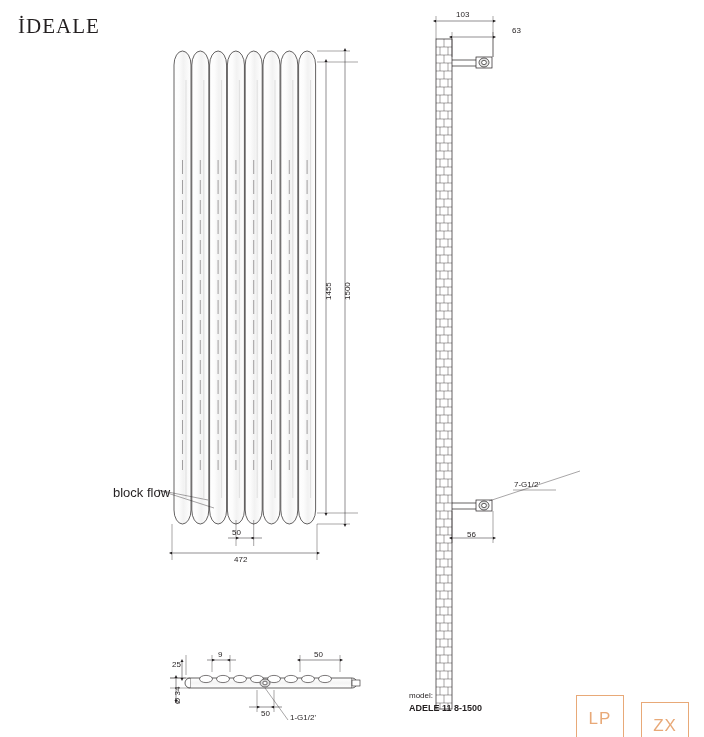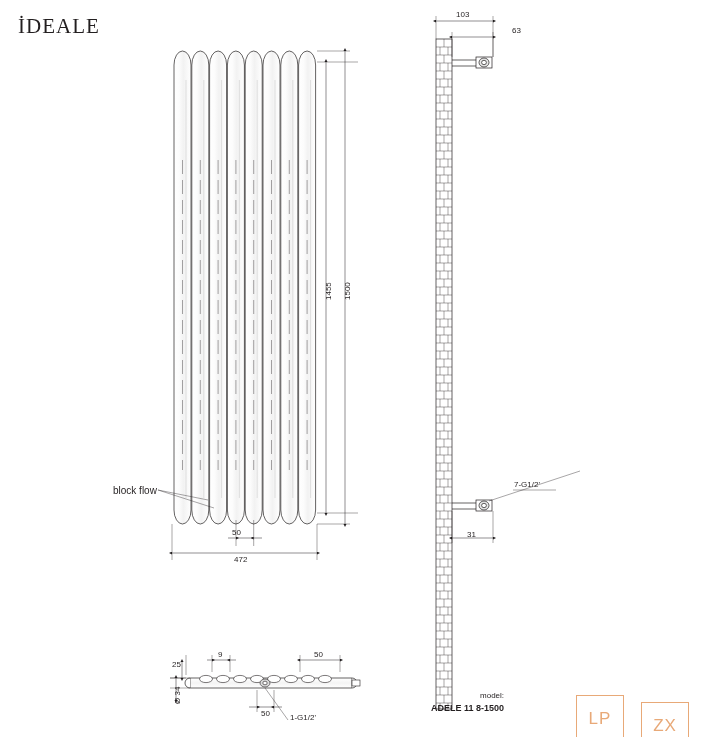--- a/index.html
+++ b/index.html
@@ -37,31 +37,30 @@
     color: #231f20;
     white-space: nowrap;
     line-height: 1;
   }
   .dim-label.vert {
     transform-origin: left top;
     transform: rotate(-90deg);
   }
   .note {
     position: absolute;
-    font-size: 10px;
+    font-size: 13px;
     color: #231f20;
     white-space: nowrap;
   }
   .model-block {
     position: absolute;
-    left: 431px;
+    left: 409px;
     top: 690px;
     font-size: 8px;
     line-height: 1.5;
-    text-align: right;
   }
   .model-block .model-name {
     font-weight: bold;
     font-size: 9px;
   }
   .cert-box {
     position: absolute;
     border: 1px solid #e8a978;
     width: 46px;
     height: 46px;
@@ -494,21 +493,21 @@
   </svg>
 
   <div class="dim-label vert" style="left:325px; top:300px;">1455</div>
   <div class="dim-label vert" style="left:344px; top:300px;">1500</div>
   <div class="dim-label" style="left:232px; top:529px;">50</div>
   <div class="dim-label" style="left:234px; top:556px;">472</div>
   <div class="note" style="left:113px; top:485px;">block flow</div>
 
   <div class="dim-label" style="left:456px; top:11px;">103</div>
   <div class="dim-label" style="left:465px; top:27px;margin-left:47px;">63</div>
-  <div class="dim-label" style="left:467px; top:531px;">31</div>
+  <div class="dim-label" style="left:467px; top:531px;">56</div>
   <div class="dim-label" style="left:514px; top:481px;">7-G1/2'</div>
 
   <div class="dim-label" style="left:172px; top:661px;">25</div>
   <div class="dim-label" style="left:218px; top:651px;">9</div>
   <div class="dim-label" style="left:314px; top:651px;">50</div>
   <div class="dim-label" style="left:261px; top:710px;">50</div>
   <div class="dim-label vert" style="left:174px; top:704px;">Ø 34</div>
   <div class="dim-label" style="left:290px; top:714px;">1-G1/2'</div>
 
   <div class="model-block">

